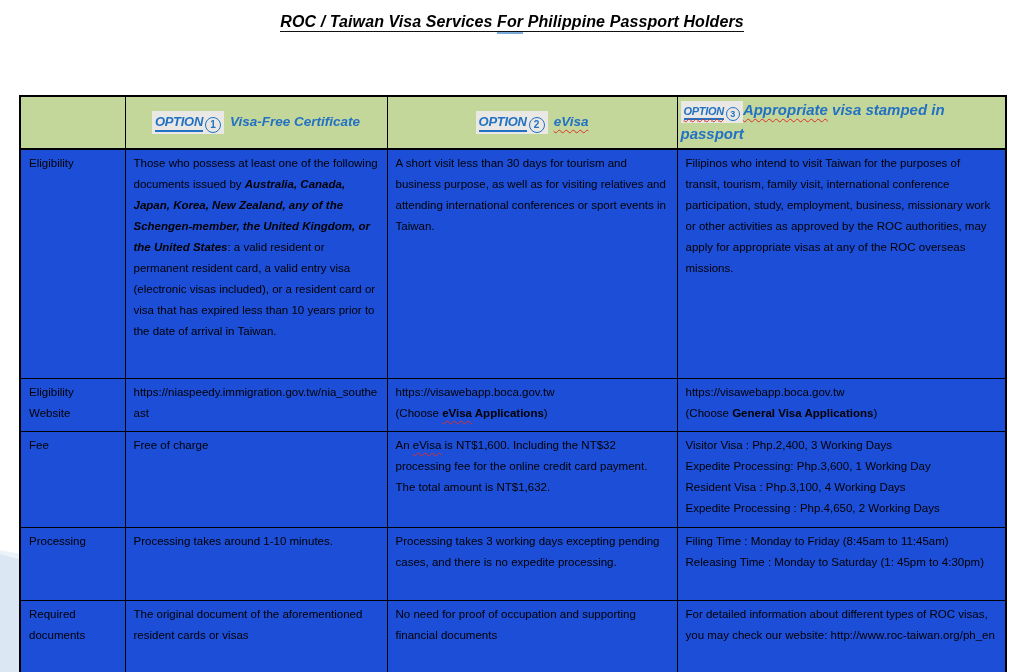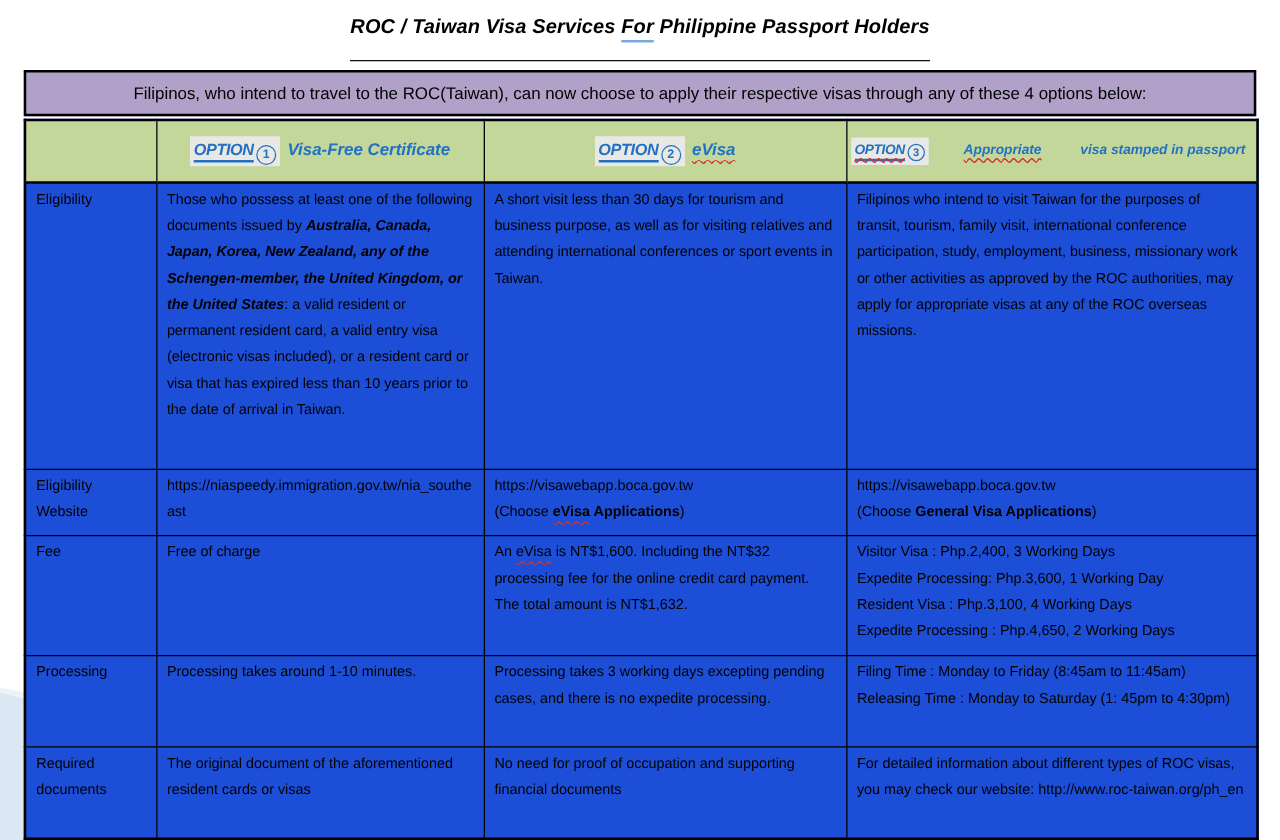--- a/index.html
+++ b/index.html
@@ -15,21 +15,21 @@
   .slide-num {
     position:absolute; left:22px; top:584px; z-index:1;
     font-family:"Liberation Serif", serif; font-size:80px; line-height:80px;
     color:rgba(255,255,255,0.92);
   }
 
   
   .title-wrap { position:absolute; top:13px; left:0; width:100%; text-align:center; z-index:2; }
   .title-text {
     font-size:16px; font-weight:bold; font-style:italic;
-    border-bottom:1.5px solid #111; padding-bottom:18px; letter-spacing:0.1px;text-align:right;
+    border-bottom:1.5px solid #111; padding-bottom:1px; letter-spacing:0.1px;text-align:right;
   }
   .for-word { padding-bottom:2px; border-bottom:2.5px solid #7aabdd; }
 
   
   .banner {
     position:absolute; left:19px; top:56px; width:982px; height:33px; z-index:2;
     background:#b1a0c7; border:2px solid #000;
     display:flex; align-items:center; justify-content:center;
     font-size:13.5px;
   }
@@ -58,21 +58,21 @@
   }
   .num {
     display:inline-block; width:14px; height:14px; line-height:14px;
     border:1.6px solid #2271c3; border-radius:50%; margin-left:2px;
     color:#2271c3; font-weight:bold; font-size:10px; font-style:normal;
     text-align:center; vertical-align:-2px;
   }
   .hdr-title { color:#2271c3; font-weight:bold; font-style:italic; font-size:13.5px; margin-left:6px; }
   .sm .ow { font-size:11px; }
   .sm .num { width:12px; height:12px; line-height:12px; font-size:9px; border-width:1.4px; }
-  .hdr-title-sm { color:#2271c3; font-weight:bold; font-style:italic; font-size:11px;padding-left:28px; }
+  .hdr-title-sm { color:#2271c3; font-weight:bold; font-style:italic; font-size:15px; }
 
   .squig {
     text-decoration-line:underline; text-decoration-style:wavy;
     text-decoration-color:#d93025; text-decoration-thickness:1px;
     text-underline-offset:2.5px; text-decoration-skip-ink:none;
   }
   .b { font-weight:bold; }
   .biu { font-weight:bold; font-style:italic; }
   .brk { word-break:break-all; }
 </style>
@@ -82,23 +82,20 @@
 <div class="page">
 
   <div class="tri tri-light"></div>
   <div class="tri tri-dark"></div>
   <div class="slide-num">1</div>
 
   <div class="title-wrap">
     <span class="title-text"><span>ROC / Taiwan Visa Services </span><span class="for-word">For</span><span> Philippine Passport Holders</span></span>
   </div>
 
-  <div class="banner">
-    <span>Filipinos, who intend to travel to the ROC(Taiwan), can now choose to apply their respective visas through any of these 4 options below:</span>
-  </div>
 
   <table class="grid">
     <colgroup>
       <col style="width:105px">
         <col style="width:262px">
         <col style="width:290px">
         <col style="width:329px">
     </colgroup>
 
     <tbody>

